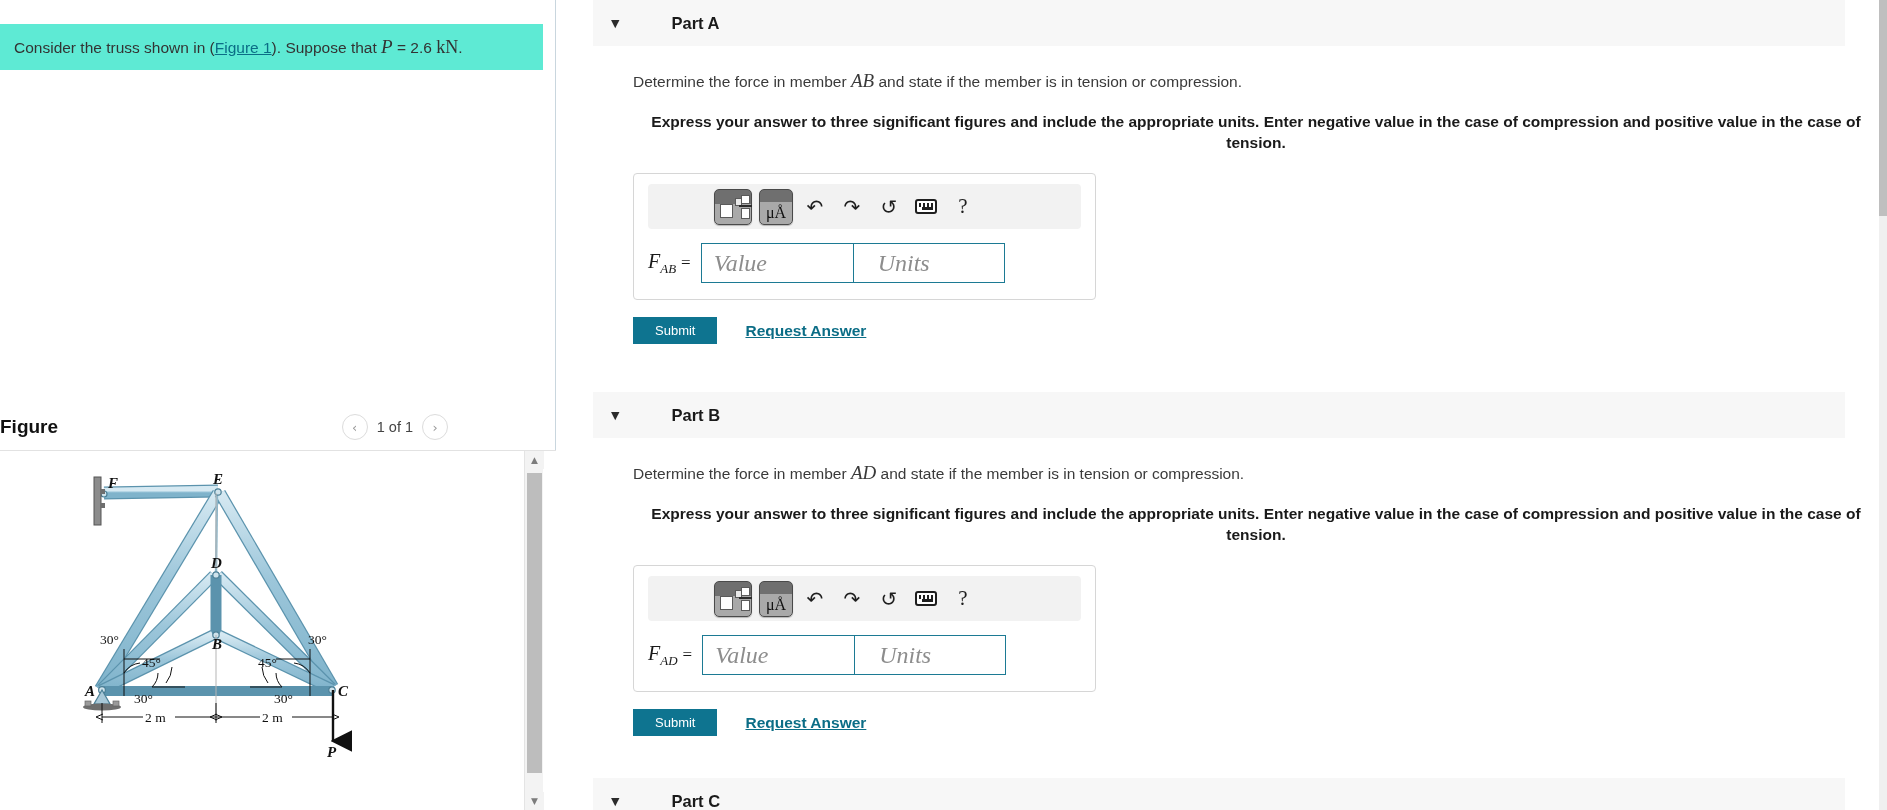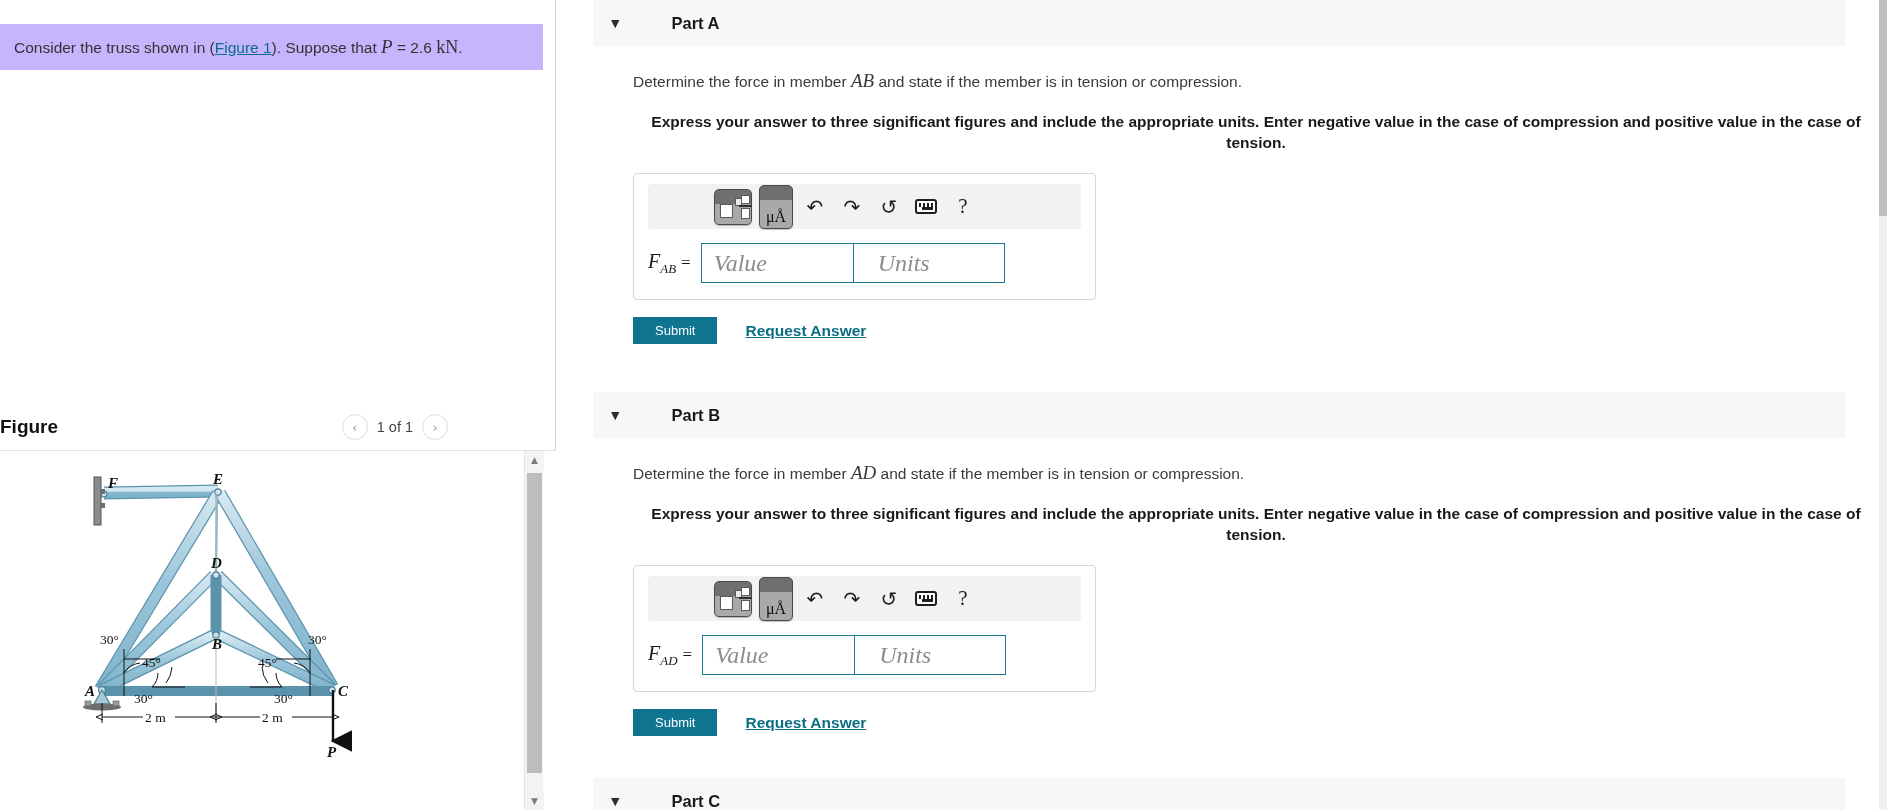--- a/index.html
+++ b/index.html
@@ -15,21 +15,21 @@
   
   #left-panel {
     position: absolute; left: 0; top: 0;
     width: 556px; height: 810px;
     background: #fff;
     border-right: 1px solid #c9d6de;
   }
   .problem-statement {
     position: absolute; left: 0; top: 24px;
     width: 543px; height: 46px;
-    background: #c4b5fd;
+    background: #5eead4;
     display: flex; align-items: center;
     padding-left: 14px;
   }
   .problem-statement .ptext {
     font-size: 15.5px; color: #333; line-height: 1.3;
     white-space: nowrap;
   }
   .mathlink { color:#0b6d86; text-decoration: underline; cursor:pointer; }
   .mvar { font-family: "Liberation Serif", serif; font-style: italic; font-size: 19px; }
   .munit { font-family: "Liberation Serif", serif; font-style: normal; font-size: 18px; }
@@ -160,21 +160,21 @@
     background:#fff; border:1px solid #5a5a5a;
   }
   .tool-sq .tmpl-b {
     position:absolute; left:26px; top:18px; width:9px; height:11px;
     background:#fff; border:1px solid #5a5a5a;
   }
   .tool-sq .tmpl-bar {
     position:absolute; left:24px; top:15px; width:13px; height:2px; background:#2b2b2b;
   }
   .tool-unit {
-    width: 34px; height: 44px; border-radius: 5px;
+    width: 34px; height: 36px; border-radius: 5px;
     background: linear-gradient(to bottom, #6f6f6f 0%, #6f6f6f 34%, #a9a9a9 34%, #a9a9a9 100%);
     border: 1px solid #4a4a4a; cursor:pointer;
     display:flex; align-items:flex-end; justify-content:center;
     color:#111; font-size: 16px; padding-bottom:2px;
     font-family: "Liberation Serif", serif;
     box-shadow: 0 1px 1px rgba(0,0,0,.25);
     text-align: center;
   }
   .tool-ic {
     width: 30px; height: 30px; cursor:pointer;

